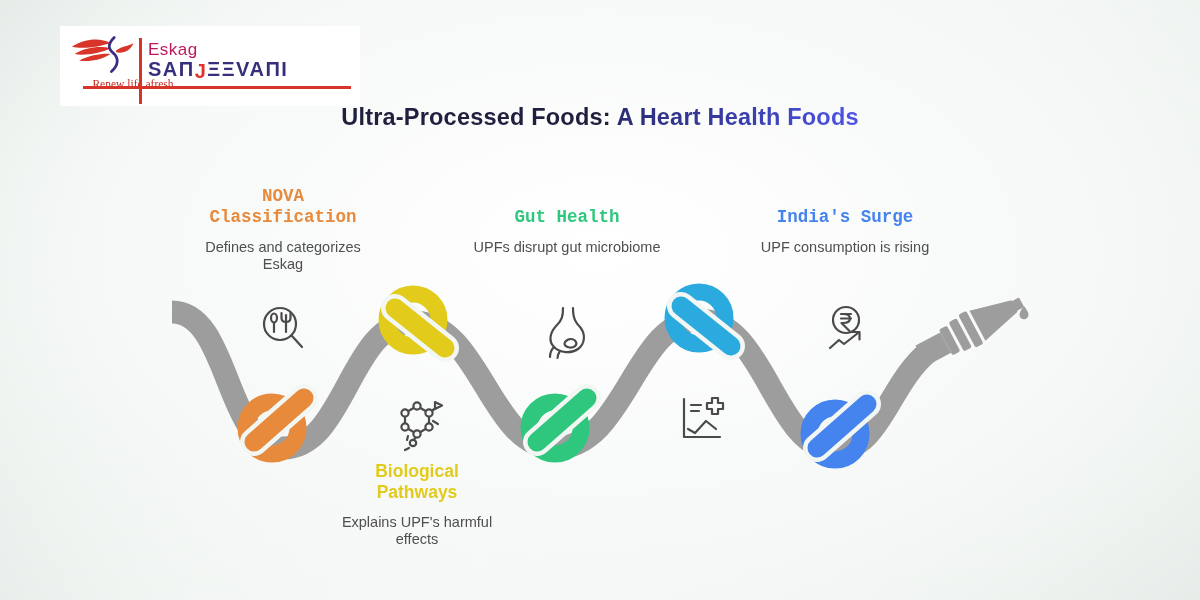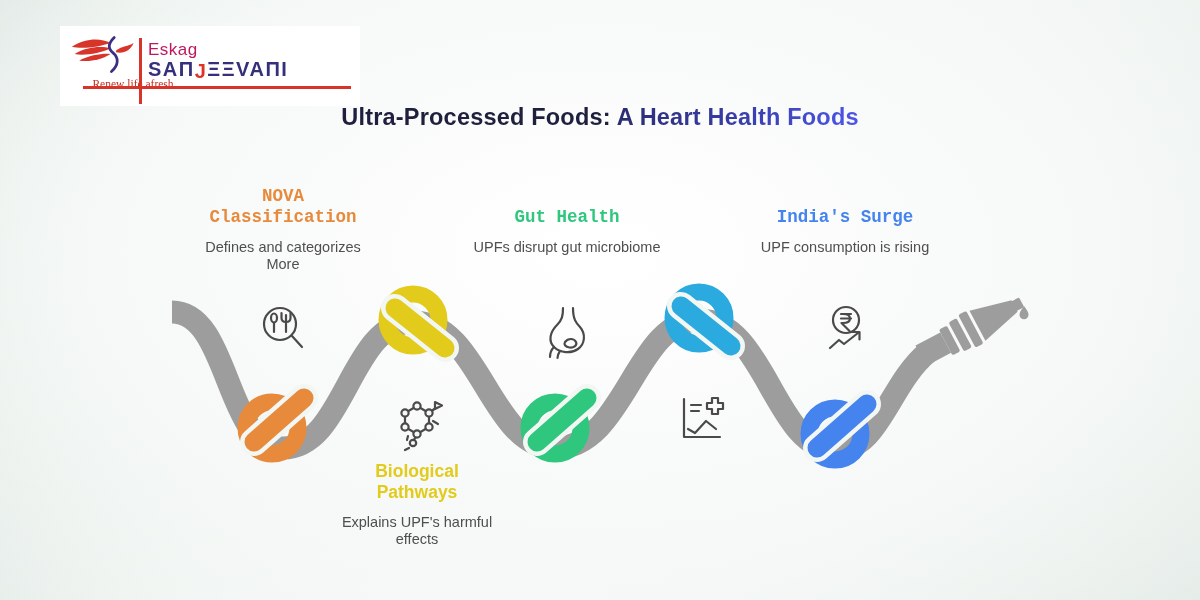--- a/index.html
+++ b/index.html
@@ -170,21 +170,21 @@
       <path d="M24 11 h10 M24 15.5 h10 M26 11 c5 0 7 1.8 7 4.5 c0 2.7 -2 4.5 -7 4.5 h-1.5 l8 8"></path>
       <path d="M13 45 L22 37 L27 41 L41 30"></path>
       <path d="M35 29 L42.5 29 L42.5 36.5"></path>
     </svg>
   </div>
 
   <div class="m-label label-top" style="left:168px;top:182px;">
     <div class="m-title">
         <span style="color: rgb(231, 138, 60);">NOVA Classification</span>
       </div>
-    <div class="m-desc"><span>Defines and categorizes More</span></div>
+    <div class="m-desc"><span>Defines and categorizes Eskag</span></div>
   </div>
 
   <div class="m-label label-top" style="left:730px;top:182px;">
     <div class="m-title">
         <span style="color: rgb(69, 131, 238);">India's Surge</span>
       </div>
     <div class="m-desc"><span>UPF consumption is rising</span></div>
   </div>
 
   <div class="m-label label-top" style="left:452px;top:182px;">

